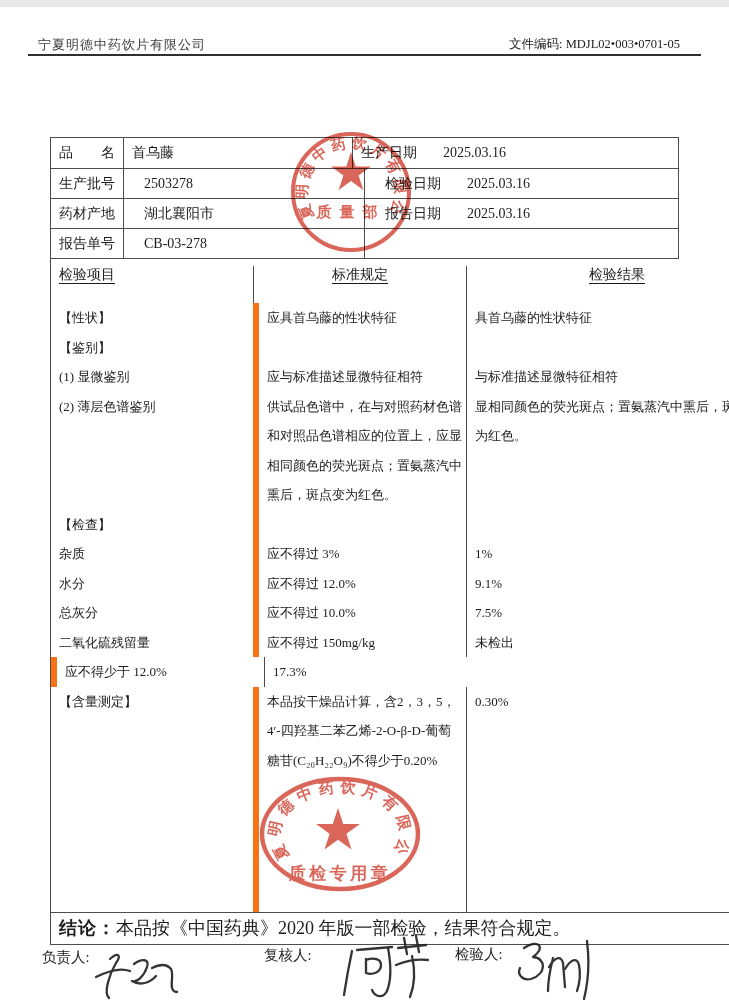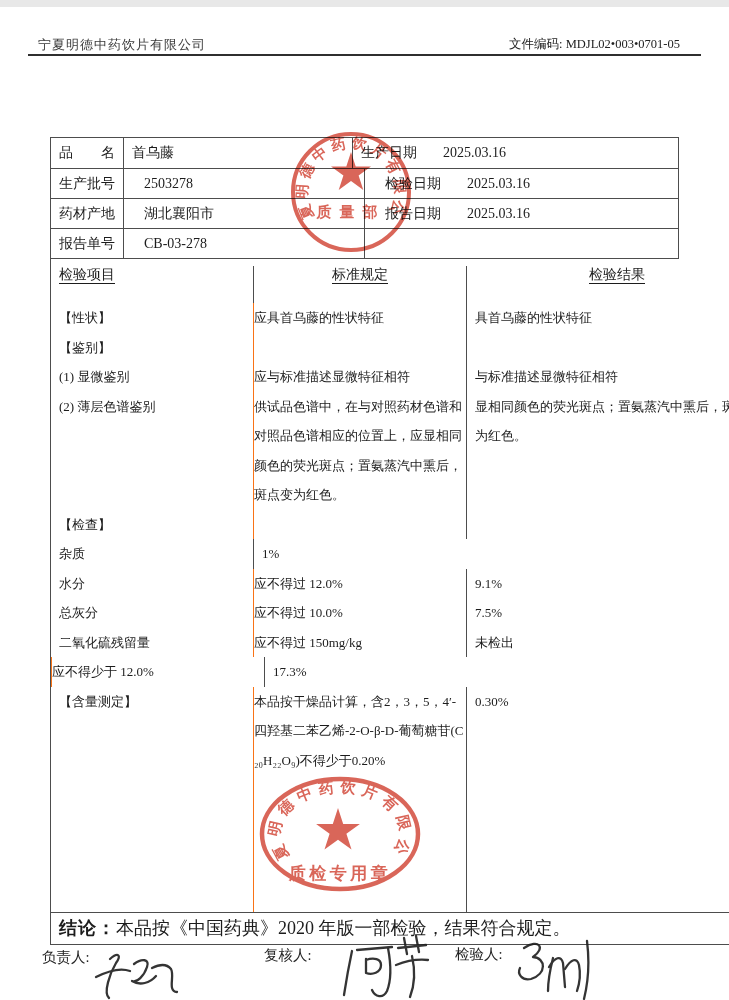--- a/index.html
+++ b/index.html
@@ -26,21 +26,21 @@
   .iright  { flex:1; display:flex; }
   .ilabel2 { width:90px; padding-left:8px; }
   .ival2   { flex:1; }
   
   .spec-table { position:absolute; left:50px; top:250px; width:718px; height:688px;
                 border:1px solid #4d4d4d; border-top:none; display:flex; flex-direction:column; }
   .shead { display:flex; height:46px; font-size:14px; padding-top:9px; }
   .shead .hcell { text-decoration:underline; text-underline-offset:4px; }
   .mrow { display:flex; font-size:13px; line-height:29.5px; }
   .c1 { width:202px; padding-left:8px; padding-right:4px; word-break:break-all; }
-  .c2 { width:213px; padding-right:2px; border-left:1px solid #f97316; word-break:break-all; }
+  .c2 { width:213px; padding-left:8px; padding-right:2px; border-left:6px solid #f97316; word-break:break-all; }
   .c3 { flex:1; padding-left:8px; border-left:1px solid #4d4d4d; word-break:break-all; }
   .h1 { width:202px; padding-left:8px; }
   .h2 { width:213px; text-align:center; border-left:1px solid #4d4d4d; }
   .h3 { flex:1; text-align:center; border-left:1px solid #4d4d4d; }
   .filler { flex:1; display:flex; }
   .filler .c2, .filler .c3 { height:auto; }
   .concl { border-top:1px solid #4d4d4d; height:32px; line-height:30px; font-size:18px; padding-left:8px; }
   .concl b { letter-spacing:1px; }
   
   .sign-label { position:absolute; font-size:14.5px; color:#242424; }
@@ -124,20 +124,21 @@
       <div class="c2">供试品色谱中，在与对照药材色谱和对照品色谱相应的位置上，应显相同颜色的荧光斑点；置氨蒸汽中熏后，斑点变为红色。</div>
       <div class="c3">显相同颜色的荧光斑点；置氨蒸汽中熏后，斑点变为红色。</div>
     </div>
     <div class="mrow">
       <div class="c1">【检查】</div>
       <div class="c2"></div>
       <div class="c3"></div>
     </div>
     <div class="mrow">
       <div class="c1">杂质</div>
+      <div class="c2">应不得过 3%</div>
       <div class="c3">1%</div>
     </div>
     <div class="mrow">
       <div class="c1">水分</div>
       <div class="c2">应不得过 12.0%</div>
       <div class="c3">9.1%</div>
     </div>
     <div class="mrow">
       <div class="c1">总灰分</div>
       <div class="c2">应不得过 10.0%</div>

